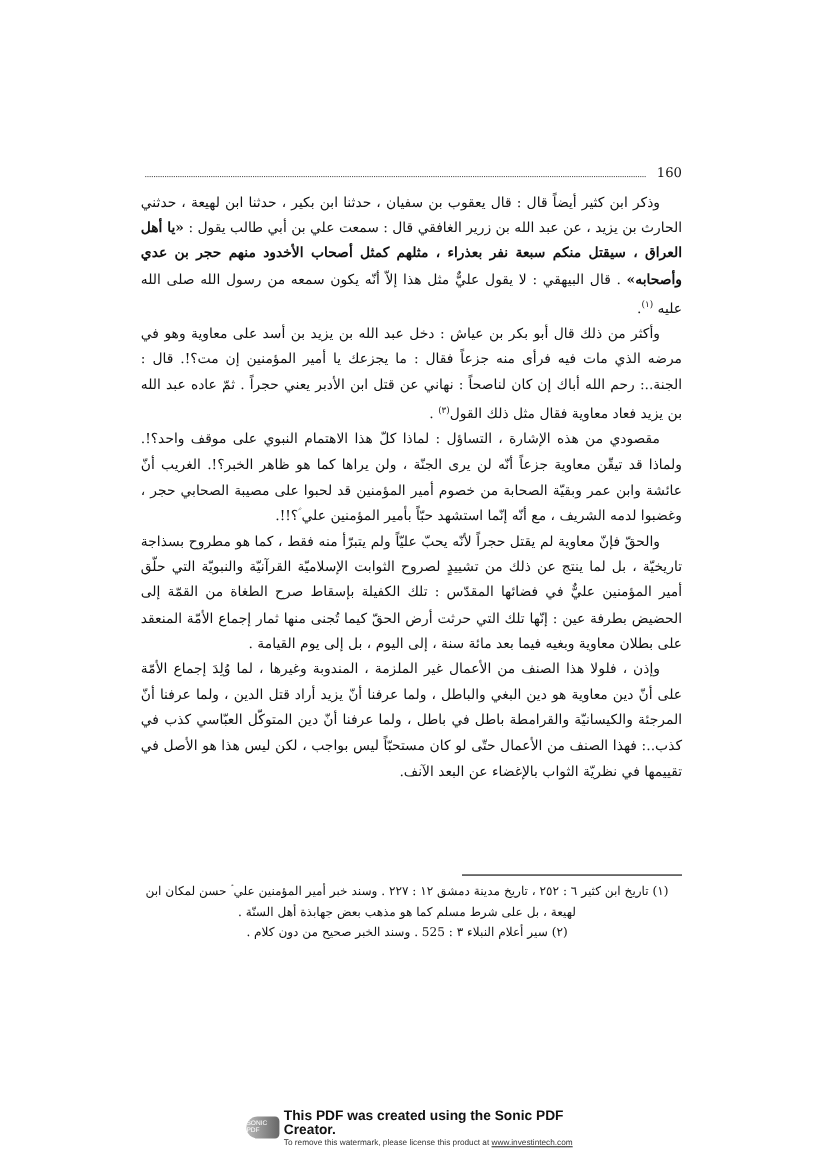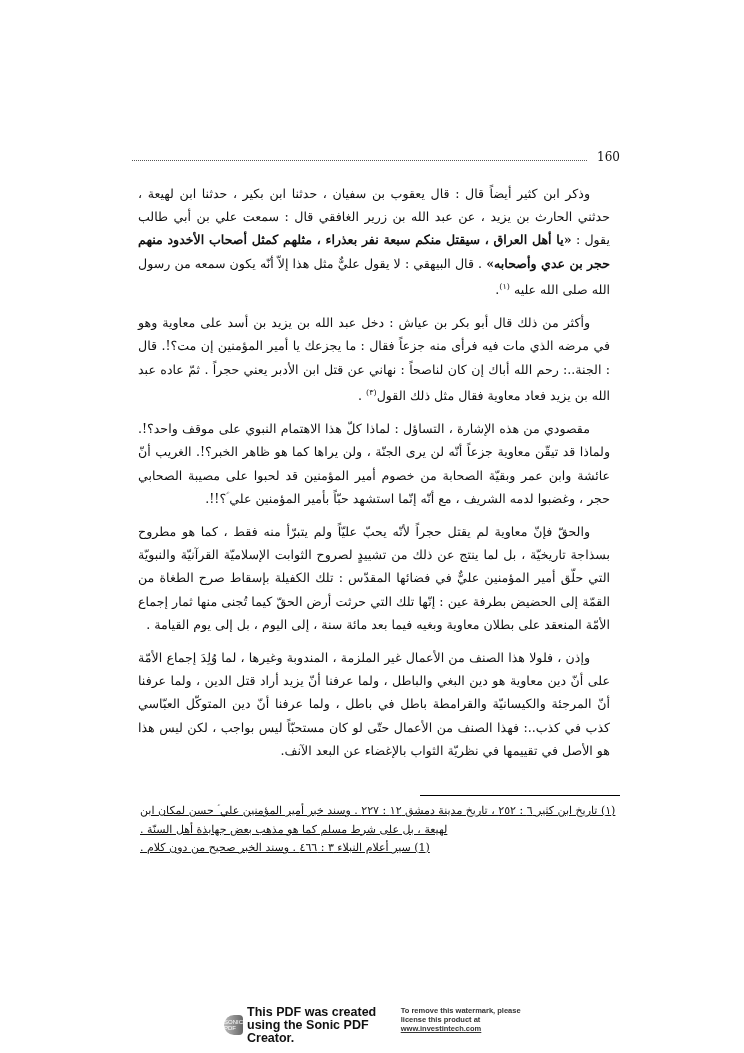--- a/index.html
+++ b/index.html
@@ -3,32 +3,32 @@
 <meta charset="utf-8">
 <style>
   html, body { margin:0; padding:0; background:#ffffff; }
   body { width:744px; height:1053px; position:relative; overflow:hidden; font-family:"DejaVu Serif", serif; color:#111; }
   .page { position:absolute; left:0; top:0; width:744px; height:1053px; }
   .header { position:absolute; left:128px; top:147px; width:492px; height:20px; direction:rtl; display:flex; align-items:center; font-size:12px; }
   .header .pnum { white-space:nowrap; margin-left:6px; }
   .header .dots { flex:1; border-bottom:1px dotted #555; height:0; margin:0 4px; position:relative; top:3px; }
   .header .title { white-space:nowrap; }
   .body { position:absolute; left:128px; top:172px; width:492px; direction:rtl; text-align:justify; font-size:12.6px; line-height:23.2px; }
-  .body p { margin:10px; }
+  .body p { margin:0; }
   .body p.indent { text-indent:20px; }
   .body .bold { font-weight:bold; }
   sup { font-size:8px; }
   .fn-rule { position:absolute; left:420px; top:795px; width:200px; border-top:1.5px solid #000; }
-  .footnotes { position:absolute; left:140px; top:802px; width:492px; direction:rtl; text-align:left; font-size:11px; line-height:18.5px;text-decoration:underline; }
+  .footnotes { position:absolute; left:124px; top:802px; width:492px; direction:rtl; text-align:center; font-size:11px; line-height:18.5px; }
   .footnotes p { margin:0; }
   .watermark { position:absolute; left:224px; top:1010px; width:320px; height:30px; display:flex; align-items:center; font-family:"Liberation Sans", sans-serif; }
   .wm-logo { width:32px; height:20px; background:linear-gradient(90deg,#bbb,#666); border-radius:10px 4px 4px 10px; color:#fff; font-size:6px; display:flex; align-items:center; justify-content:center; margin-right:4px; }
-  .wm-text { display:flex; flex-direction:row; }
+  .wm-text { display:flex; flex-direction:column; }
   .wm-main { font-size:12.5px; font-weight:bold; color:#111; line-height:13px; }
-  .wm-sub { font-size:7.5px; font-weight:bold; color:#333; line-height:9px; }
+  .wm-sub { font-size:7.5px; font-weight:normal; color:#333; line-height:9px; }
   .wm-sub a { color:#333; text-decoration:underline; }
 </style>
 </head>
 <body>
 
 <div class="page">
 
   <div class="header">
     <span class="pnum">160</span>
     <span class="dots"></span>
@@ -43,21 +43,21 @@
     </p>
     <p class="indent">مقصودي من هذه الإشارة ، التساؤل : لماذا كلّ هذا الاهتمام النبوي على موقف واحد؟!. ولماذا قد تيقّن معاوية جزعاً أنّه لن يرى الجنّة ، ولن يراها كما هو ظاهر الخبر؟!. الغريب أنّ عائشة وابن عمر وبقيّة الصحابة من خصوم أمير المؤمنين قد لحبوا على مصيبة الصحابي حجر ، وغضبوا لدمه الشريف ، مع أنّه إنّما استشهد حبّاً بأمير المؤمنين علي ؑ؟!!.</p>
     <p class="indent">والحقّ فإنّ معاوية لم يقتل حجراً لأنّه يحبّ عليّاً ولم يتبرّأ منه فقط ، كما هو مطروح بسذاجة تاريخيّة ، بل لما ينتج عن ذلك من تشييدٍ لصروح الثوابت الإسلاميّة القرآنيّة والنبويّة التي حلّق أمير المؤمنين عليٌّ في فضائها المقدّس : تلك الكفيلة بإسقاط صرح الطغاة من القمّة إلى الحضيض بطرفة عين : إنّها تلك التي حرثت أرض الحقّ كيما تُجنى منها ثمار إجماع الأمّة المنعقد على بطلان معاوية وبغيه فيما بعد مائة سنة ، إلى اليوم ، بل إلى يوم القيامة .</p>
     <p class="indent">وإذن ، فلولا هذا الصنف من الأعمال غير الملزمة ، المندوبة وغيرها ، لما وُلِدَ إجماع الأمّة على أنّ دين معاوية هو دين البغي والباطل ، ولما عرفنا أنّ يزيد أراد قتل الدين ، ولما عرفنا أنّ المرجئة والكيسانيّة والقرامطة باطل في باطل ، ولما عرفنا أنّ دين المتوكّل العبّاسي كذب في كذب..: فهذا الصنف من الأعمال حتّى لو كان مستحبّاً ليس بواجب ، لكن ليس هذا هو الأصل في تقييمها في نظريّة الثواب بالإغضاء عن البعد الآنف.</p>
   </div>
 
   <div class="fn-rule"></div>
 
   <div class="footnotes">
     <p>(١) تاريخ ابن كثير ٦ : ٢٥٢ ، تاريخ مدينة دمشق ١٢ : ٢٢٧ . وسند خبر أمير المؤمنين علي ؑ حسن لمكان ابن لهيعة ، بل على شرط مسلم كما هو مذهب بعض جهابذة أهل السنّة .</p>
-    <p>(1) سير أعلام النبلاء ٣ : ٤٦٦ . وسند الخبر صحيح من دون كلام .</p>
+    <p>(٢) سير أعلام النبلاء ٣ : 525 . وسند الخبر صحيح من دون كلام .</p>
   </div>
 
   <div class="watermark">
     <div class="wm-logo">SONIC PDF</div>
     <div class="wm-text">
       <span class="wm-main">This PDF was created using the Sonic PDF Creator.</span>
       <span class="wm-sub"><span>To remove this watermark, please license this product at </span><a>www.investintech.com</a></span>
     </div>
   </div>
 

